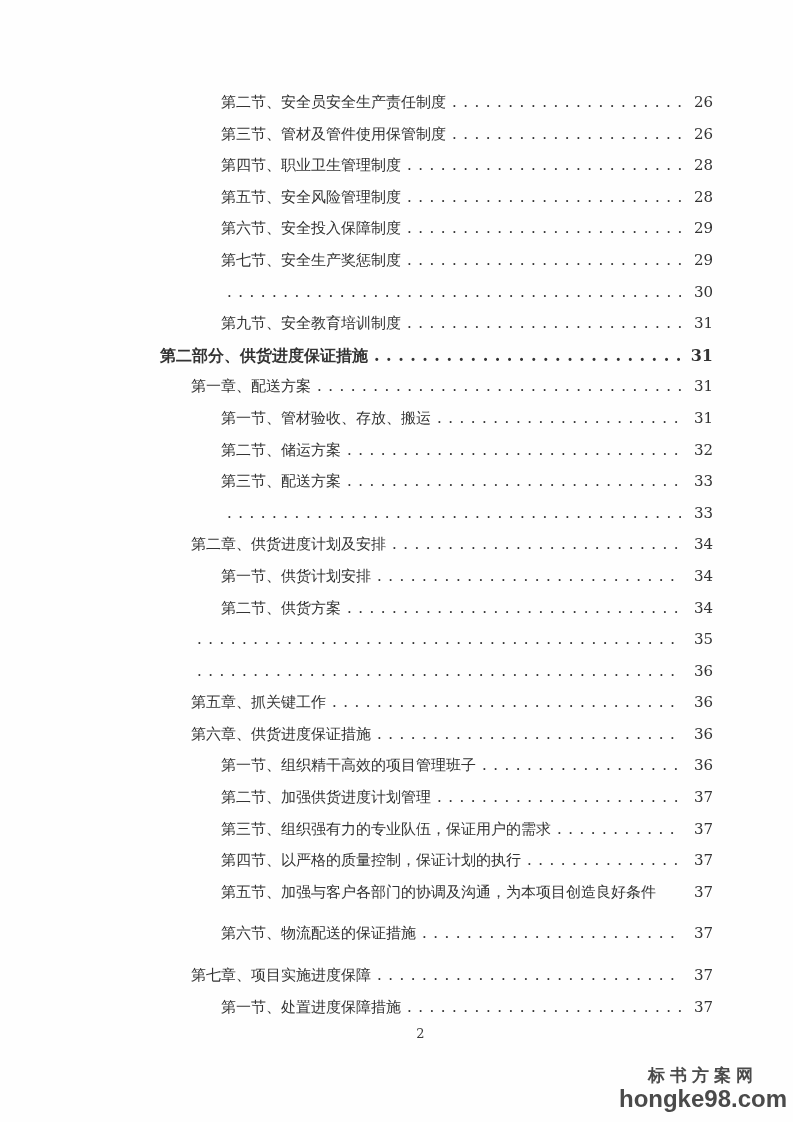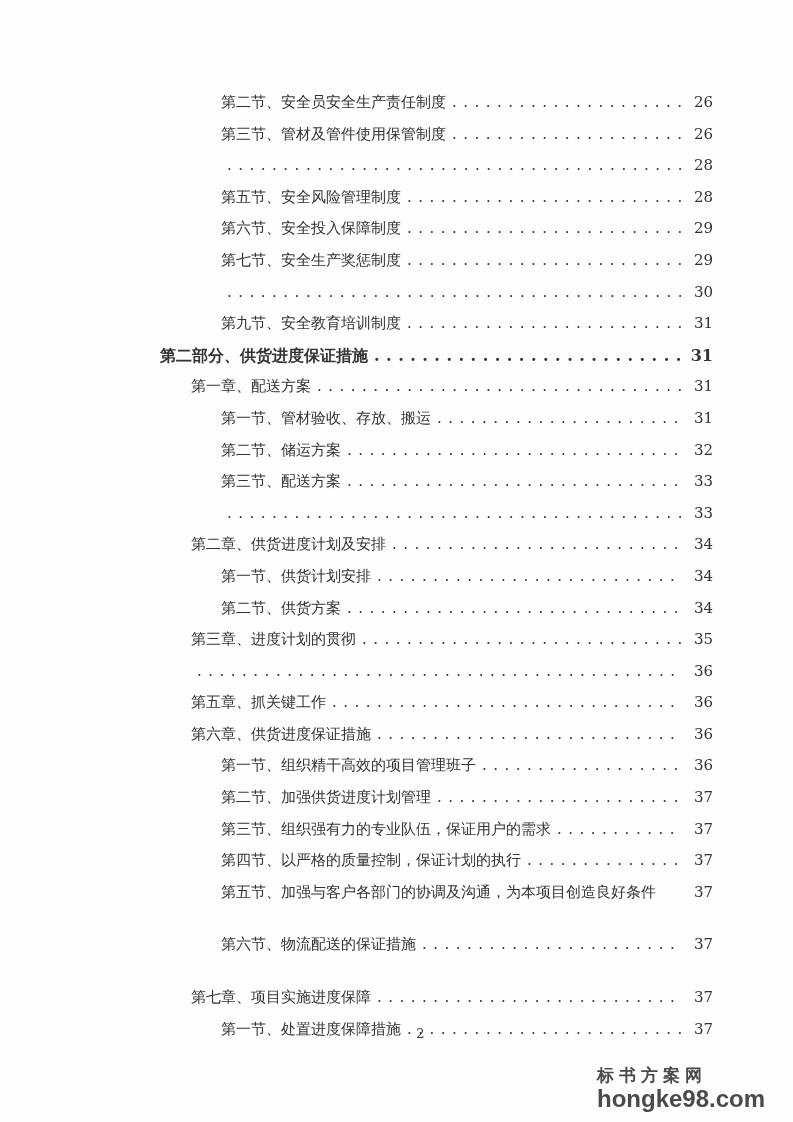--- a/index.html
+++ b/index.html
@@ -22,21 +22,21 @@
     display: flex;
     align-items: baseline;
     height: 31.6px;
     line-height: 31.6px;
     font-size: 15px;
     white-space: nowrap;
   }
   .toc-row.lvl1 { padding-left: 31px; }
   .toc-row.lvl2 { padding-left: 61px; }
   .toc-row.part { font-weight: bold; font-size: 16px; justify-content: space-between; }
-  .toc-row.gap  { margin-top: 21px; }
+  .toc-row.gap  { margin-top: 10px; }
   .title  { flex: 0 0 auto; }
   .leader {
     flex: 1 1 auto;
     overflow: hidden;
     min-width: 0;
     letter-spacing: 6.5px;
     margin-left: 6px;
     margin-right: 2px;
   }
   .pagenum {
@@ -47,23 +47,23 @@
   }
   .footer-page {
     position: absolute;
     left: 144px; top: 1026px; width: 553px;
     text-align: center;
     font-size: 13px;
     color: #3a3a3a;
   }
   .watermark {
     position: absolute;
-    right: 24px; top: 1066px;
+    right: 4px; top: 1066px;
     width: 172px;
-    text-align: left;
+    text-align: center;
     font-family: "Liberation Sans", "DejaVu Sans", sans-serif;
     font-weight: bold;
     color: #4a4a4a;
   }
   .wm-line1 { font-size: 17px; letter-spacing: 5px; line-height: 20px; }
   .wm-line2 { font-size: 24px; letter-spacing: 0px; line-height: 24px; margin-top: 1px; }
 </style>
 </head>
 <body>
 
@@ -74,20 +74,21 @@
         <span class="title">第二节、安全员安全生产责任制度</span>
         <span class="leader">........................................................................................................................</span>
         <span class="pagenum">26</span>
       </div>
       <div class="toc-row lvl2">
         <span class="title">第三节、管材及管件使用保管制度</span>
         <span class="leader">........................................................................................................................</span>
         <span class="pagenum">26</span>
       </div>
       <div class="toc-row lvl2">
+        <span class="title">第四节、职业卫生管理制度</span>
         <span class="leader">........................................................................................................................</span>
         <span class="pagenum">28</span>
       </div>
       <div class="toc-row lvl2">
         <span class="title">第五节、安全风险管理制度</span>
         <span class="leader">........................................................................................................................</span>
         <span class="pagenum">28</span>
       </div>
       <div class="toc-row lvl2">
         <span class="title">第六节、安全投入保障制度</span>
@@ -146,21 +147,20 @@
         <span class="title">第一节、供货计划安排</span>
         <span class="leader">........................................................................................................................</span>
         <span class="pagenum">34</span>
       </div>
       <div class="toc-row lvl2">
         <span class="title">第二节、供货方案</span>
         <span class="leader">........................................................................................................................</span>
         <span class="pagenum">34</span>
       </div>
       <div class="toc-row lvl1">
-        <span class="title">第三章、进度计划的贯彻</span>
         <span class="leader">........................................................................................................................</span>
         <span class="pagenum">35</span>
       </div>
       <div class="toc-row lvl1">
         <span class="leader">........................................................................................................................</span>
         <span class="pagenum">36</span>
       </div>
       <div class="toc-row lvl1">
         <span class="title">第五章、抓关键工作</span>
         <span class="leader">........................................................................................................................</span>

